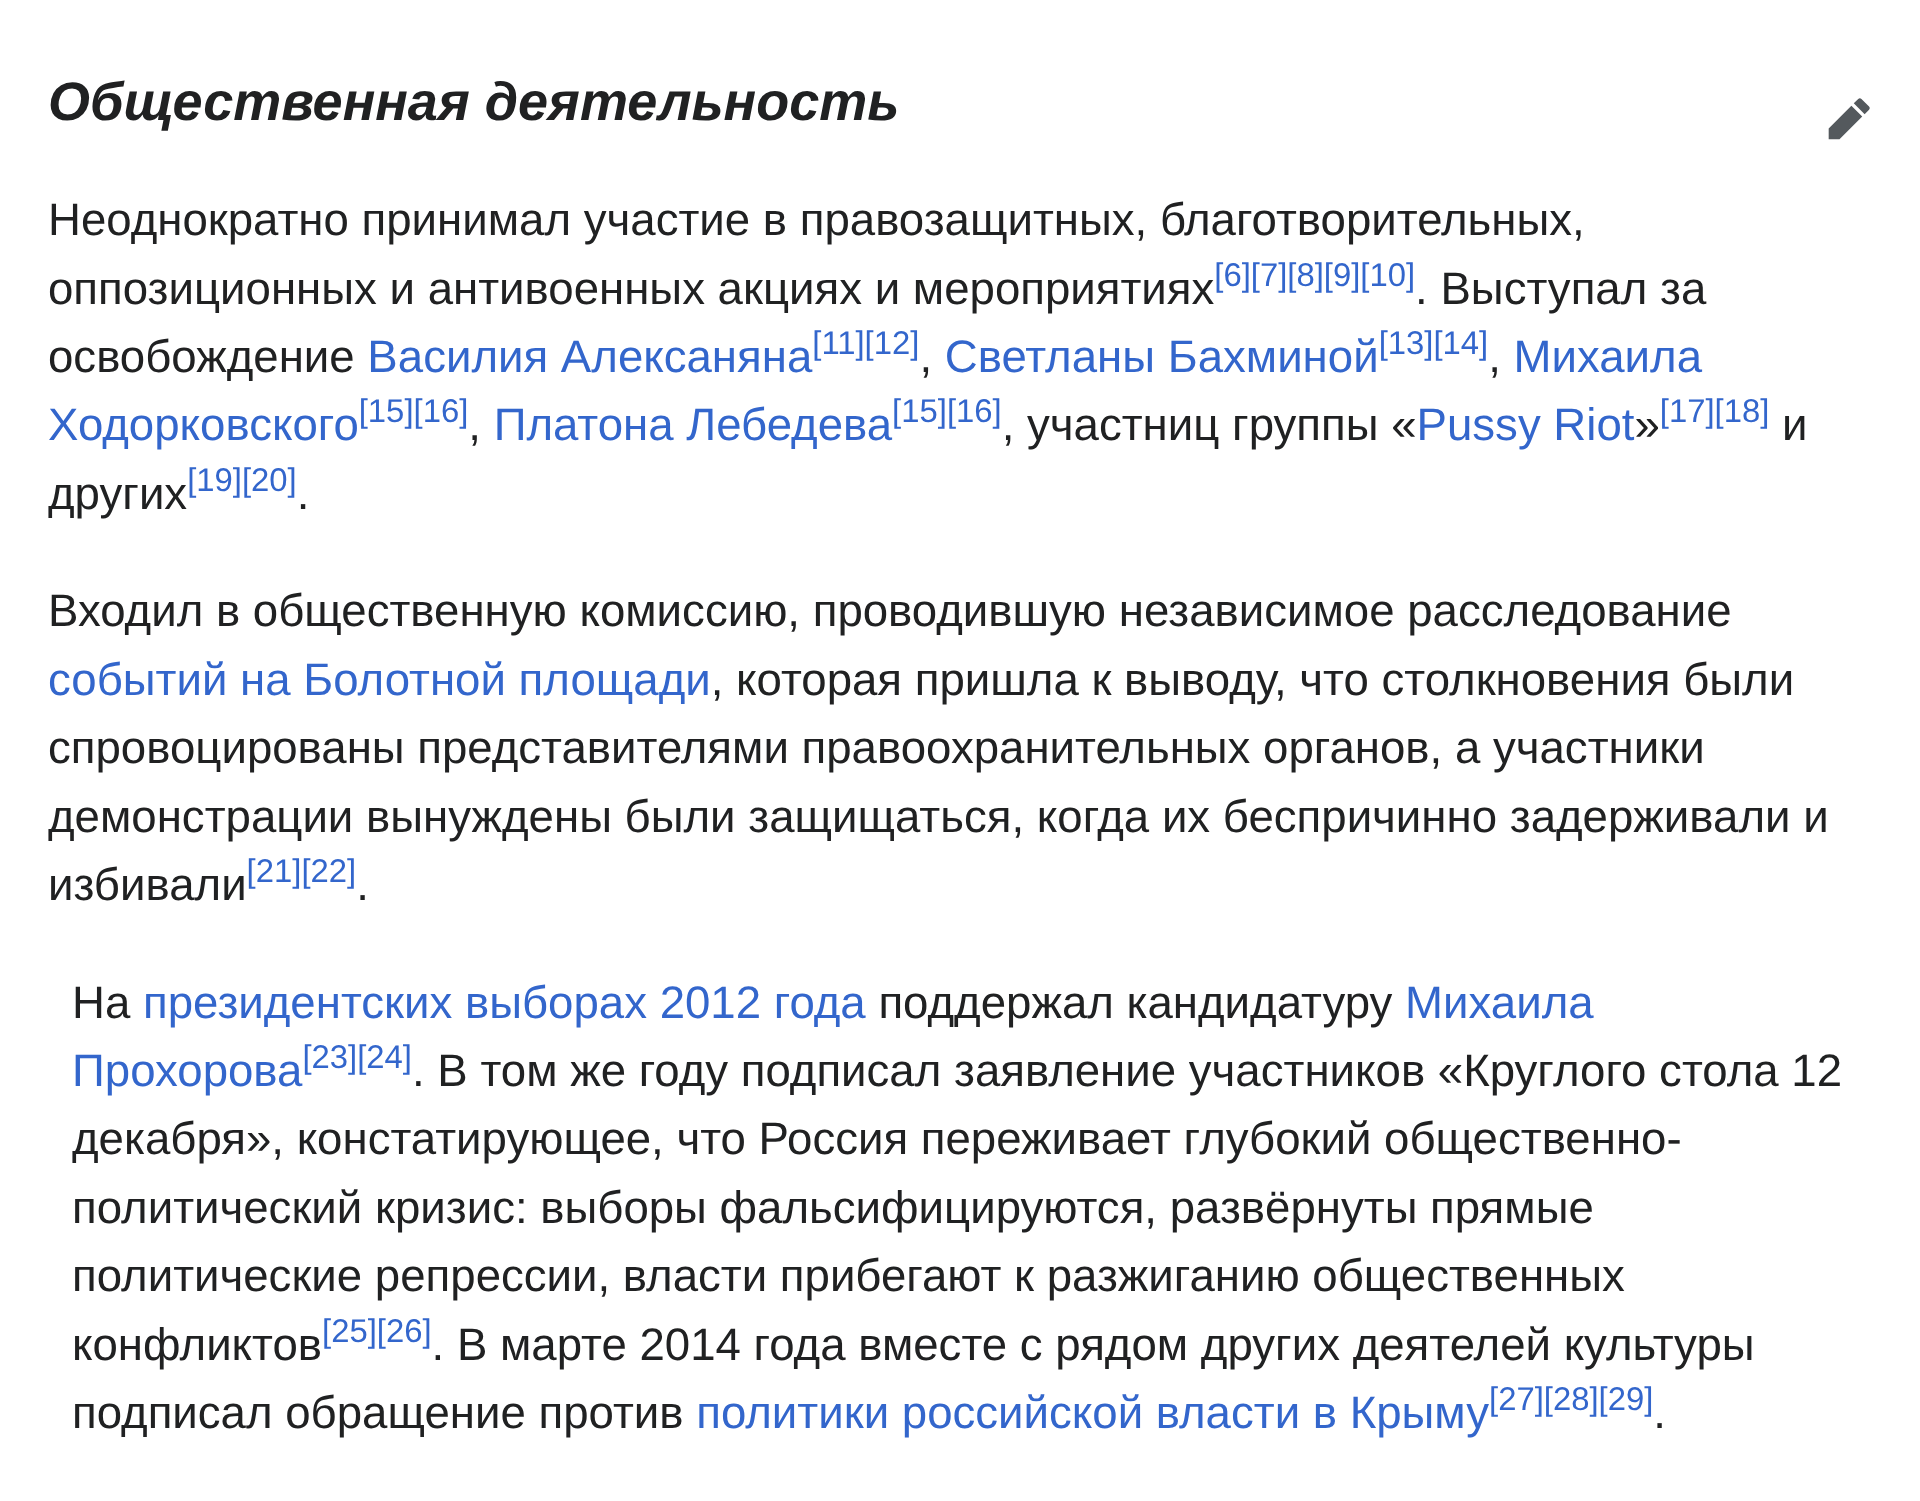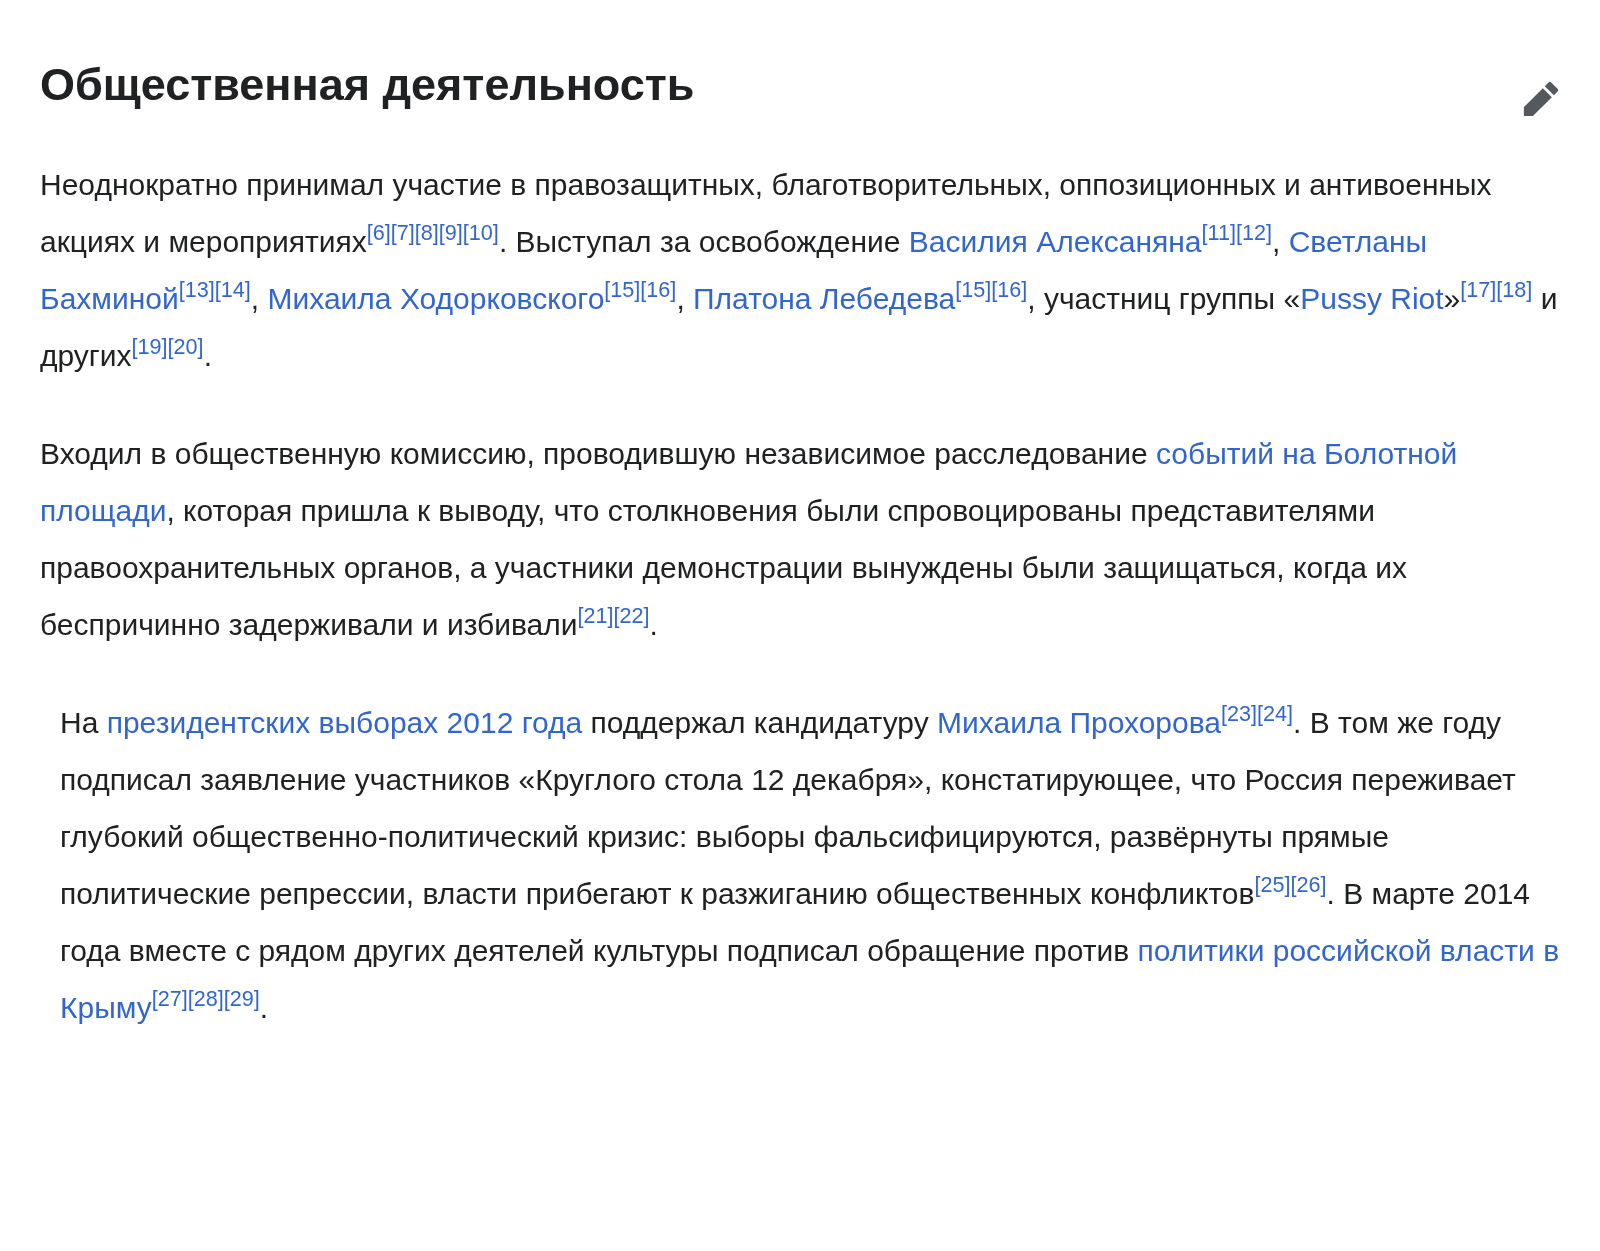--- a/index.html
+++ b/index.html
@@ -18,20 +18,21 @@
     min-height: 1251px;
     padding: 34px 40px 40px 40px;
     font-family: "Liberation Sans", "DejaVu Sans", sans-serif;
     color: var(--text);
   }
   .heading-row {
     display: flex;
     align-items: center;
     justify-content: space-between;
     margin: 18px 0 38px 0;
+    font-style: italic;
   }
   h2.section-title {
     margin: 0;
     font-size: 45px;
     font-weight: 700;
     line-height: 1.2;
     color: var(--text);
     letter-spacing: 0;
   }
   .edit-button {
@@ -43,21 +44,21 @@
     align-self: flex-start;
   }
   .edit-button svg {
     width: 38px;
     height: 38px;
     fill: var(--icon);
     display: block;
   }
   .article-body p {
     margin: 0 0 41px 0;
-    font-size: 30px;
+    font-size: 38px;
     line-height: 57px;
     max-width: 1520px;
   }
   .article-body p:last-child { margin-bottom: 0; margin-left: 20px; }
   a.wlink {
     color: var(--link);
     text-decoration: none;
   }
   sup.ref {
     font-size: 72%;

